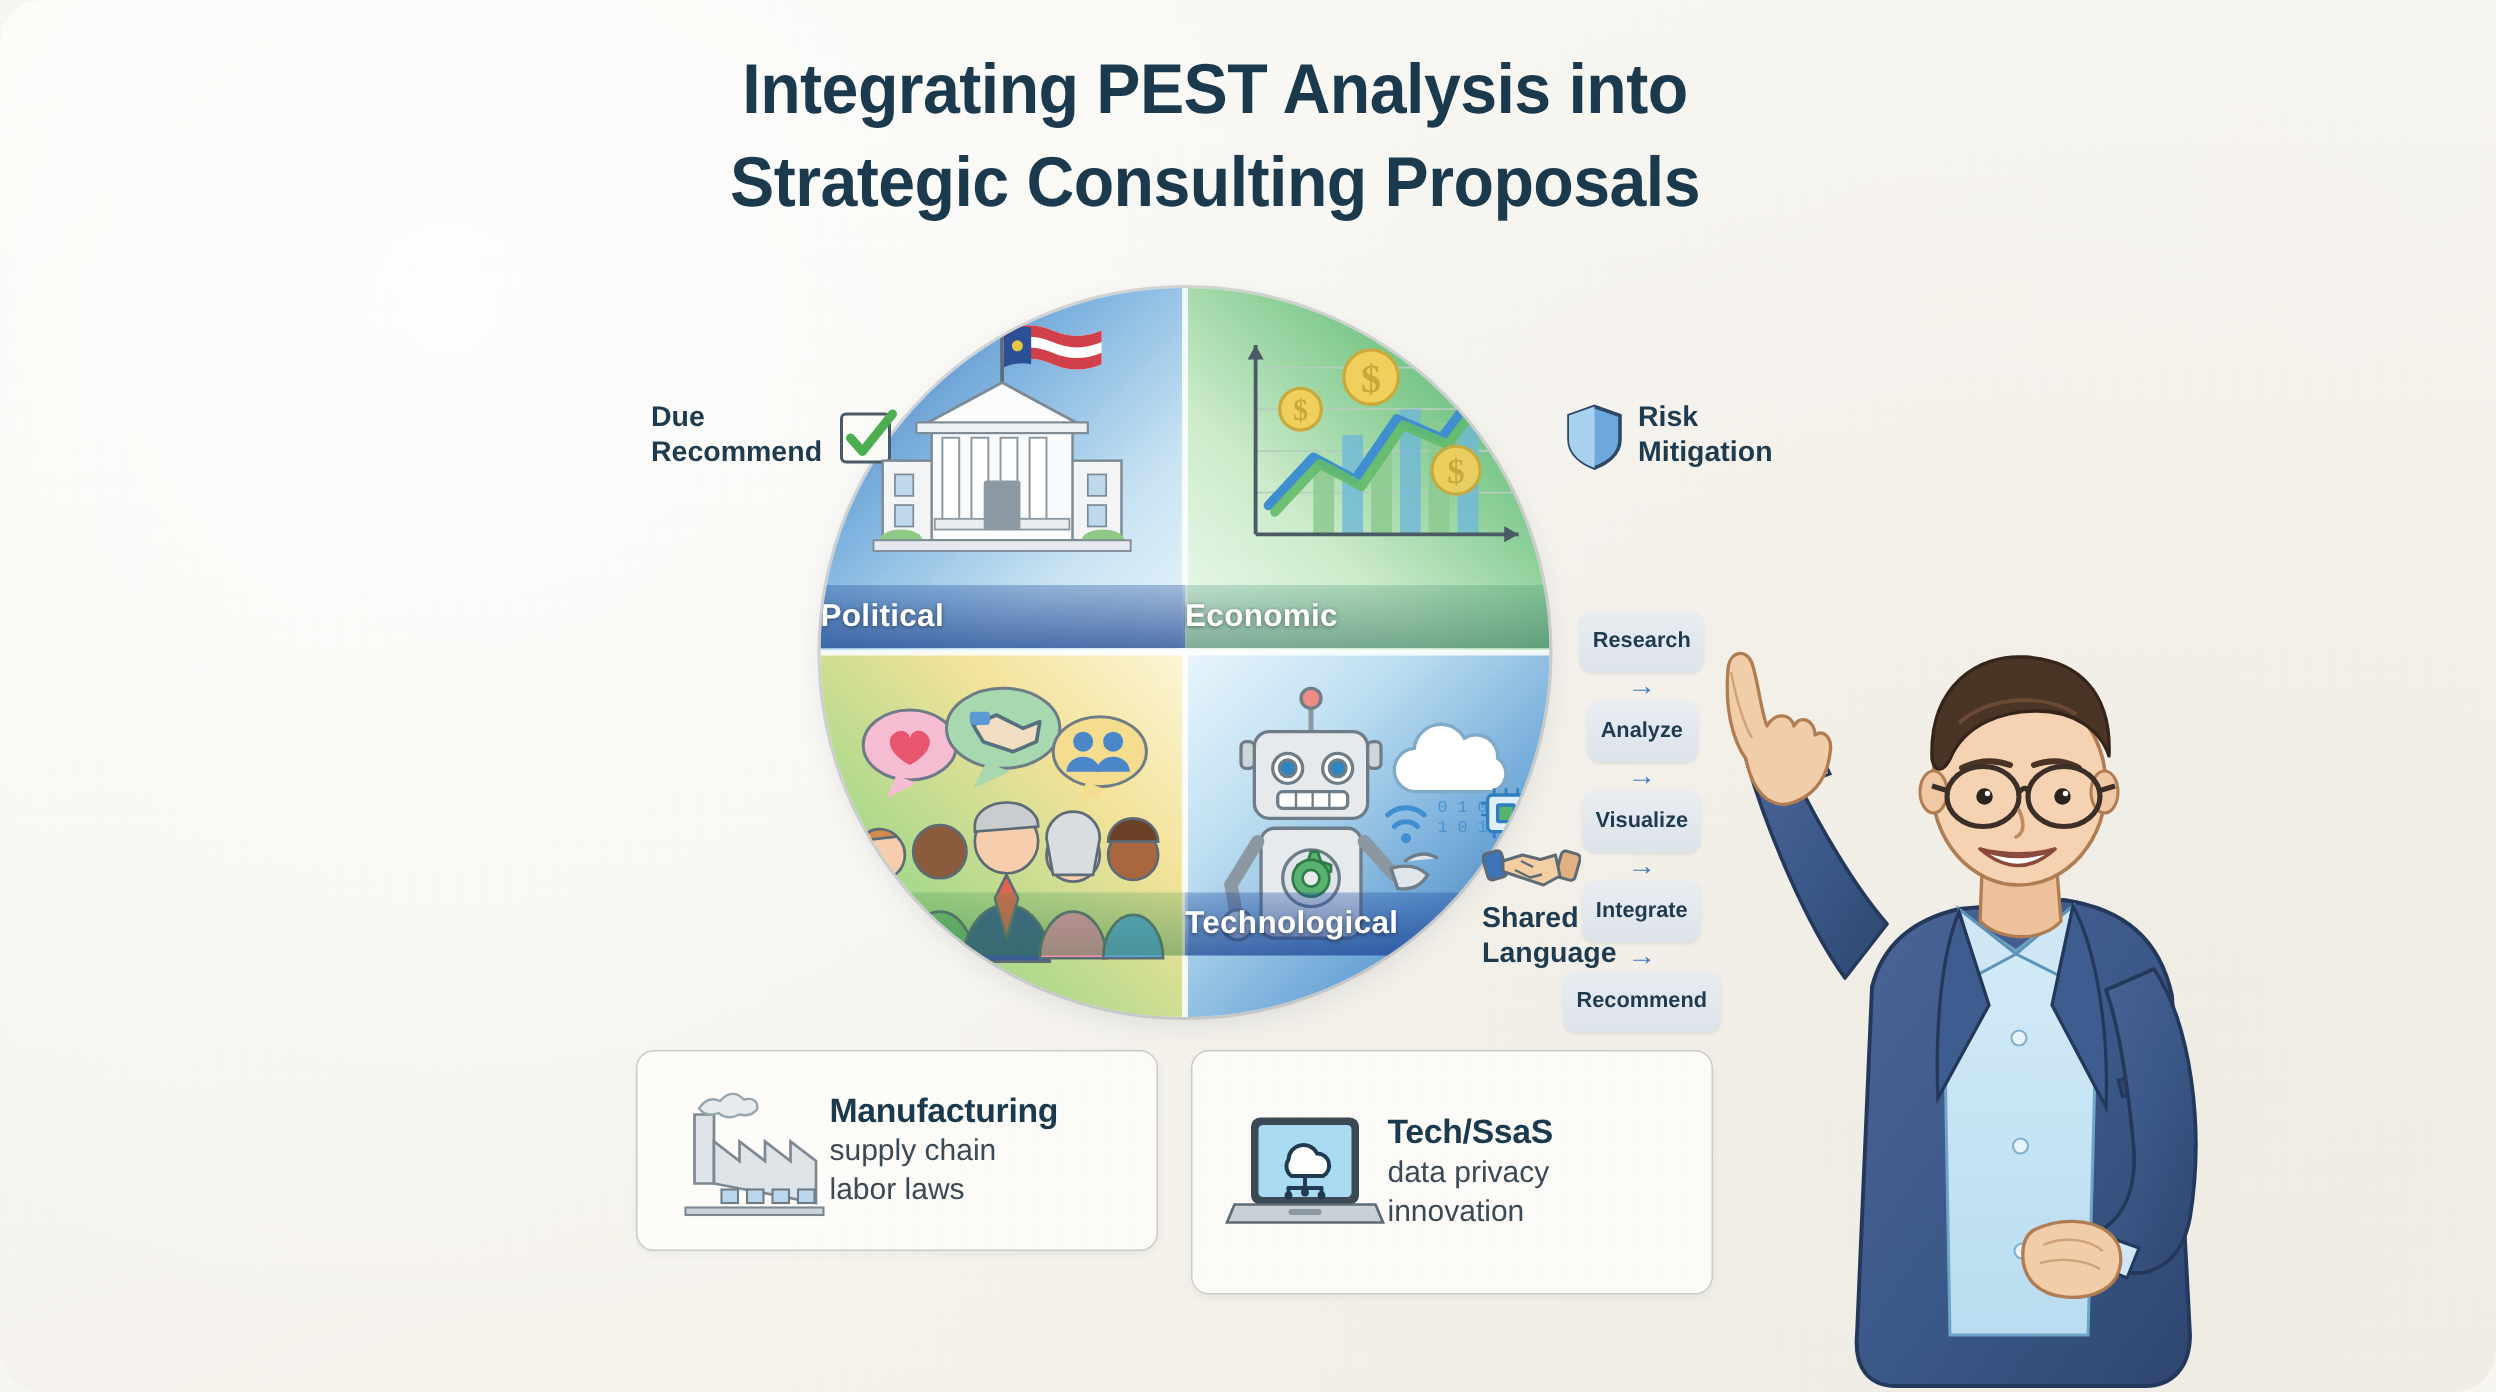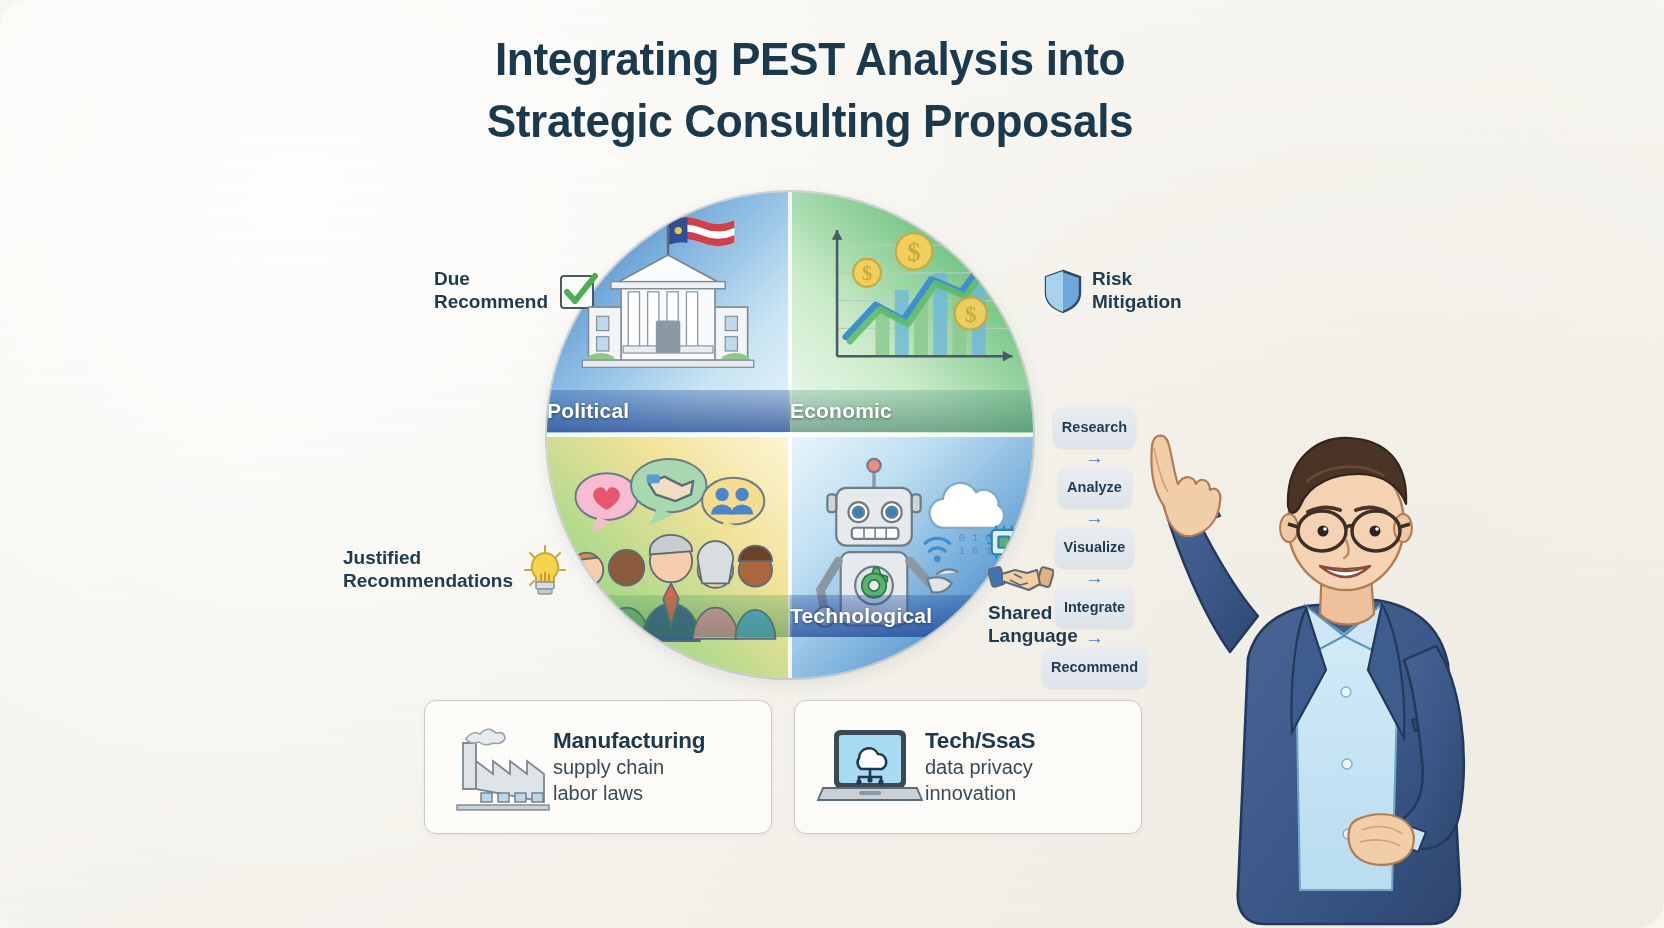--- a/index.html
+++ b/index.html
@@ -165,21 +165,21 @@
     background: rgba(253,252,249,0.92);
     border: 1.6px solid #c9ccc8;
     border-radius: 12px;
     display: flex;
     align-items: center;
     gap: 0;
     padding: 14px 20px;
     box-shadow: 0 2px 5px rgba(40,60,80,.06);
   }
   #card-manufacturing { left: 424px; top: 700px; width: 348px; height: 134px; }
-  #card-tech          { left: 794px; top: 700px; width: 348px; height: 134px; }
+  #card-tech          { left: 794px; top: 700px; width: 348px; height: 163px; }
   .card-text { display: flex; flex-direction: column; }
   .card-title {
     color: #1c3a4e;
     font-size: 22.5px;
     font-weight: 700;
     line-height: 1.18;
     letter-spacing: -0.2px;
   }
   .card-line {
     color: #3b4a55;
@@ -412,42 +412,20 @@
 
   <div class="side-label" id="label-due">
     <span class="txt sl-text-right">Due
 Recommend</span>
     <svg width="42" height="42" viewBox="0 0 42 42">
       <rect x="4" y="6" width="32" height="32" rx="3" fill="#fbfbf8" stroke="#4a5a66" stroke-width="2"></rect>
       <path d="M10 22 L18 31 L38 6" fill="none" stroke="#4caf50" stroke-width="6" stroke-linecap="round" stroke-linejoin="round"></path>
     </svg>
   </div>
 
-  <div class="side-label" id="label-justified">
-    <span class="txt sl-text-right">Justified
-Recommendations</span>
-    <svg width="46" height="52" viewBox="0 0 46 52">
-      <g stroke="#caa93a" stroke-width="2" stroke-linecap="round">
-        <line x1="23" y1="2" x2="23" y2="8"></line>
-        <line x1="8" y1="9" x2="12" y2="13"></line>
-        <line x1="38" y1="9" x2="34" y2="13"></line>
-        <line x1="3" y1="26" x2="9" y2="26"></line>
-        <line x1="43" y1="26" x2="37" y2="26"></line>
-        <line x1="8" y1="41" x2="12" y2="37"></line>
-      </g>
-      <path d="M23 9 a14 14 0 0 1 9 24 l0 5 l-18 0 l0 -5 a14 14 0 0 1 9 -24 z" fill="#f6d44e" stroke="#c9a93c" stroke-width="2"></path>
-      <g stroke="#b8902e" stroke-width="1.6" fill="none">
-        <line x1="19" y1="30" x2="19" y2="38"></line>
-          <line x1="23" y1="28" x2="23" y2="38"></line>
-          <line x1="27" y1="30" x2="27" y2="38"></line>
-      </g>
-      <rect x="14" y="38" width="18" height="7" rx="2" fill="#d9dde0" stroke="#8d99a2" stroke-width="1.6"></rect>
-      <rect x="16" y="45" width="14" height="5" rx="2" fill="#c4cace" stroke="#8d99a2" stroke-width="1.4"></rect>
-    </svg>
-  </div>
 
   <div class="side-label" id="label-risk">
     <svg width="40" height="46" viewBox="0 0 40 46">
       <path d="M20 3 L37 9 L37 25 C37 35 28 41 20 44 C12 41 3 35 3 25 L3 9 Z" fill="#6fa8dc" stroke="#2d4a66" stroke-width="2.4"></path>
       <path d="M20 3 L3 9 L3 25 C3 35 12 41 20 44 Z" fill="#a9d2ef"></path>
     </svg>
     <span class="txt sl-text-right">Risk
 Mitigation</span>
   </div>
 

